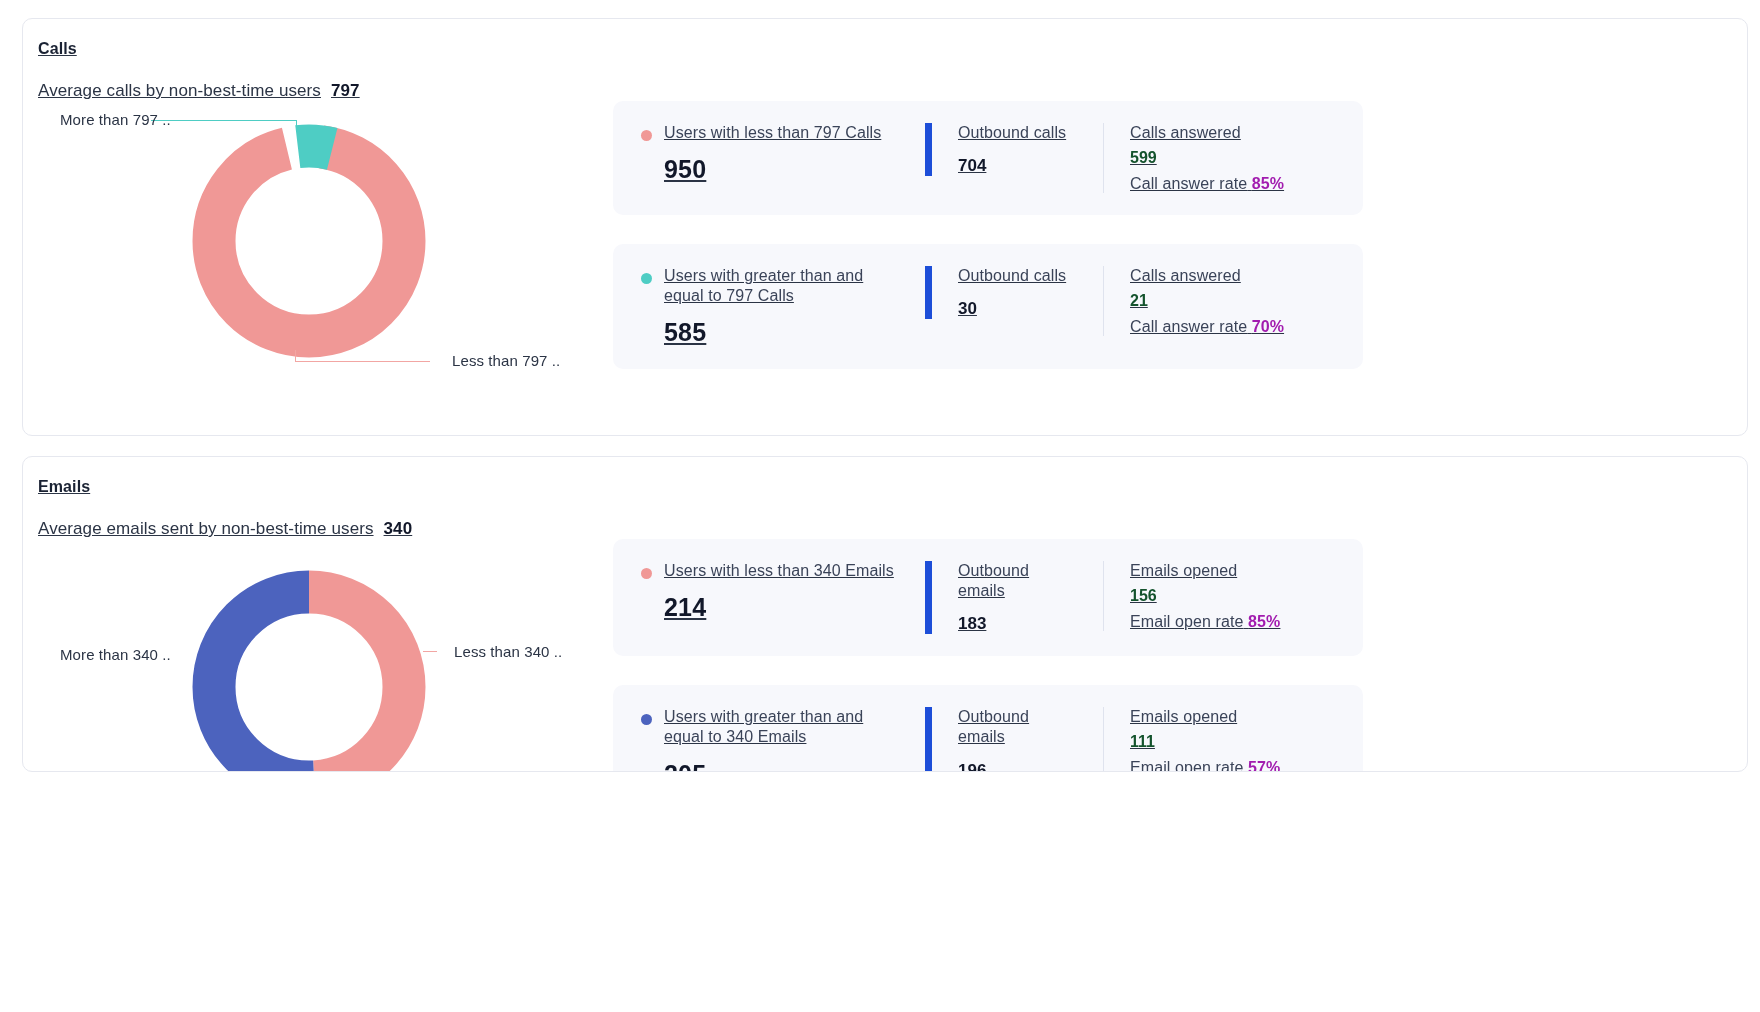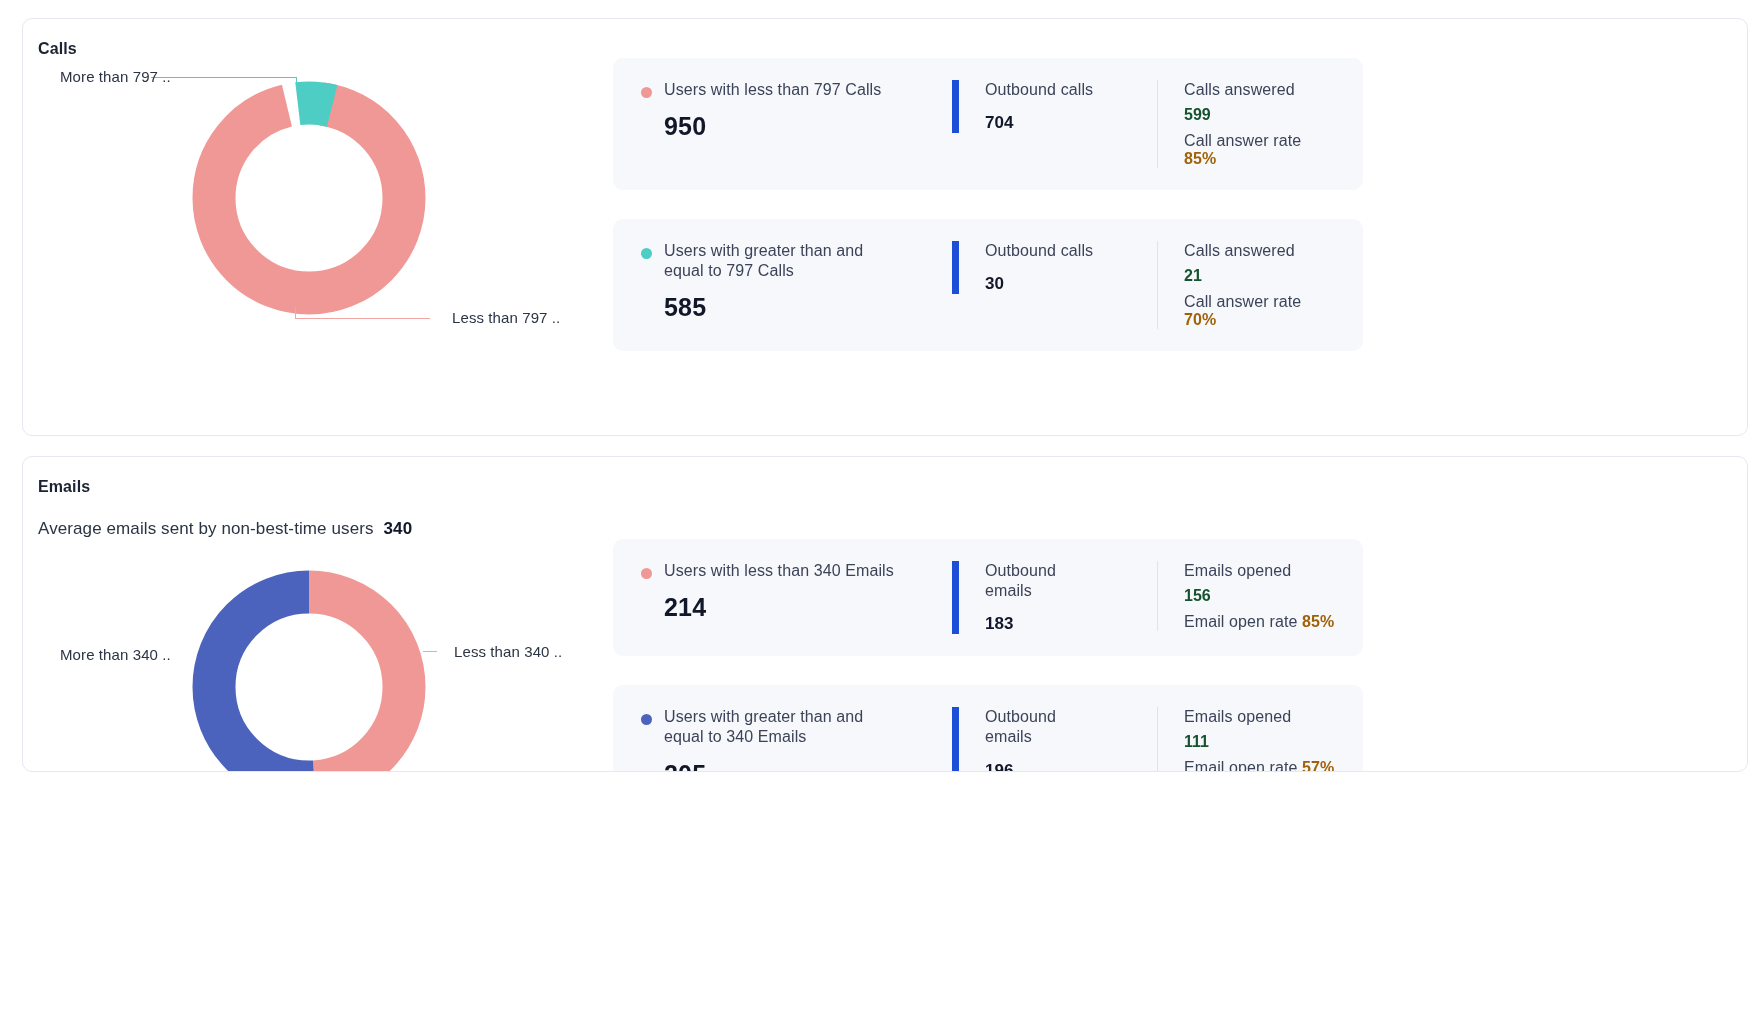--- a/index.html
+++ b/index.html
@@ -3,21 +3,21 @@
 <meta charset="utf-8">
 <style>
   * { box-sizing: border-box; margin: 0; padding: 0; }
   html, body {
     width: 1760px; height: 1012px;
     background: #ffffff;
     font-family: "Liberation Sans", sans-serif;
     color: #2b3445;
     -webkit-font-smoothing: antialiased;
   }
-  .page { width: 1760px; height: 1012px; position: relative; padding: 18px 12px 0 22px; }
+  .page { width: 1760px; height: 1012px; position: relative; padding: 18px 12px 0 22px; text-decoration: underline; }
 
   .panel {
     background: #ffffff;
     border: 1px solid #e6e8ef;
     border-radius: 10px;
     position: relative;
     overflow: hidden;
   }
   .panel-calls  { height: 418px; margin-bottom: 20px; }
   .panel-emails { height: 316px; }
@@ -50,48 +50,50 @@
 
   
   .stats { flex: 1; padding-top: 0; }
   .stat-card {
     background: #f7f8fc;
     border-radius: 10px;
     width: 750px;
     display: flex;
     align-items: flex-start;
     padding: 22px 0 22px 0;
-    gap: 27px;
   }
   .stat-card + .stat-card { margin-top: 29px; }
 
   .col { padding: 0 26px; }
   .col-users { flex: 0 0 312px; display: flex; gap: 12px; padding-left: 28px; }
   .col-mid   { flex: 0 0 178px; border-left: 7px solid #1d4ed8; }
   .col-right { flex: 1; border-left: 1px solid #dfe3ee; }
 
   .dot { width: 11px; height: 11px; border-radius: 50%; margin-top: 7px; flex: 0 0 11px; }
   .dot-pink { background: #f09896; }
   .dot-teal { background: #4ecdc4; }
   .dot-blue { background: #4c63be; }
 
   .lbl { font-size: 16px; line-height: 1.26; color: #3a4358; letter-spacing: .1px; }
   .big { font-size: 25px; font-weight: bold; color: #12182a; margin-top: 12px; letter-spacing: .2px; }
   .mid-num { font-size: 17px; font-weight: bold; color: #12182a; margin-top: 13px; }
   .num-s { font-size: 16px; font-weight: bold; color: #14532d; margin-top: 6px; }
   .rate { font-size: 16px; color: #3a4358; margin-top: 8px; letter-spacing: .1px; }
-  .rate b { font-weight: bold; color: #a16207; }
+  .rate b { font-weight: bold; color: #a21caf; }
 </style>
 </head>
 <body>
 
 <div class="page">
 
   <section class="panel panel-calls">
     <div class="panel-title">Calls</div>
+    <div class="panel-sub">
+      <span>Average calls by non-best-time users</span><b>797</b>
+    </div>
 
     <div class="panel-body">
       <div class="chart-wrap chart-calls">
 
         <div class="donut" style="left:166px; top:20px;">
           <svg width="240" height="240" viewBox="0 0 240 240">
 
             <circle cx="120" cy="120" r="95" fill="none" stroke="#f09896" stroke-width="43" stroke-dasharray="561.1 35.8" stroke-dashoffset="-12.5" transform="rotate(-90 120 120)"></circle>
 
             <circle cx="120" cy="120" r="95" fill="none" stroke="#4ecdc4" stroke-width="43" stroke-dasharray="35.8 561.1" stroke-dashoffset="12.3" transform="rotate(-90 120 120)"></circle>

